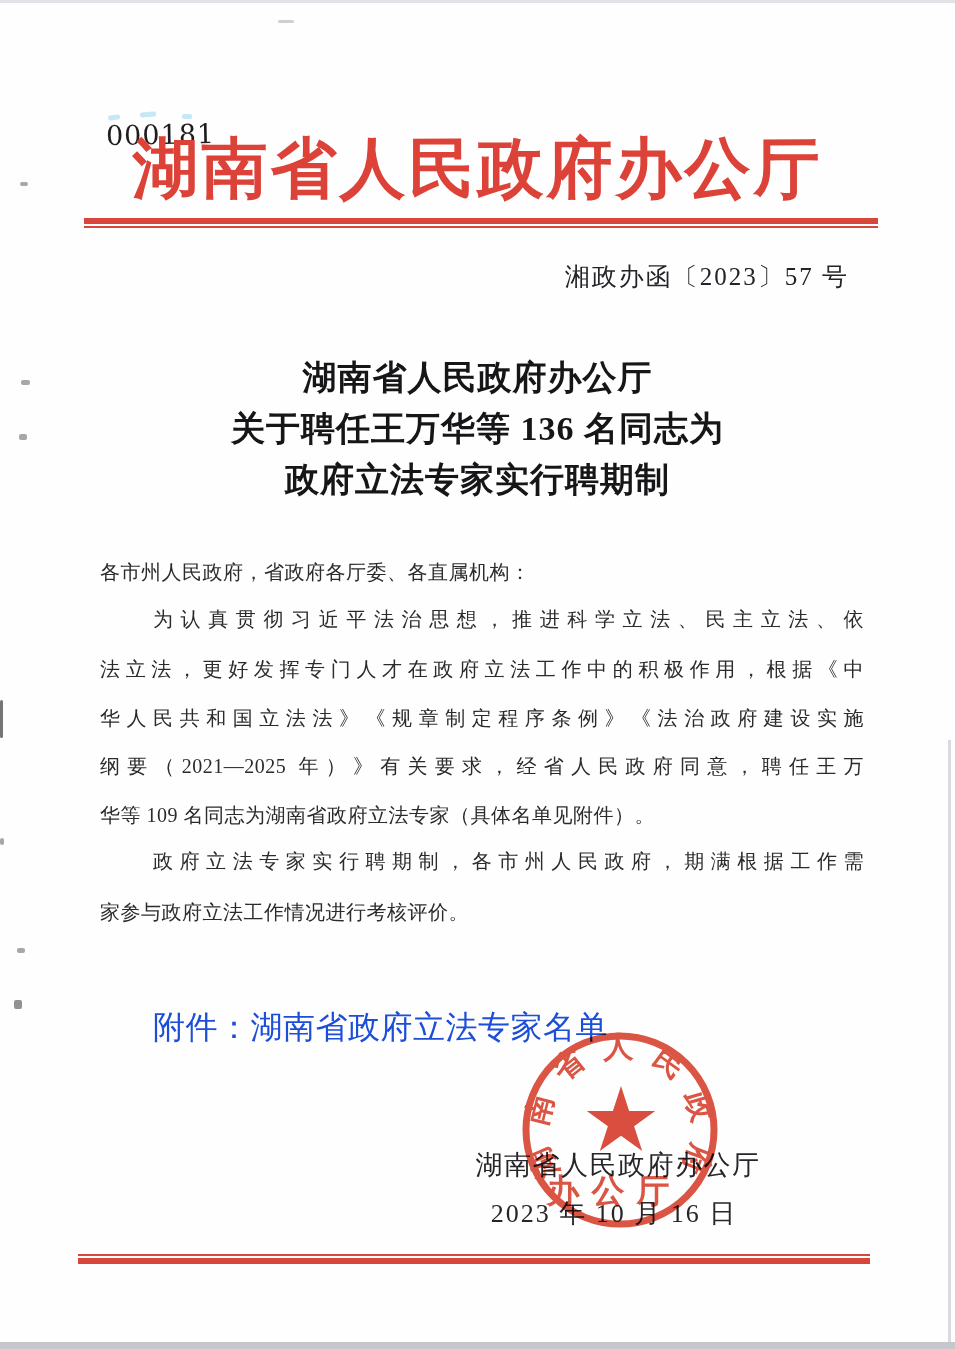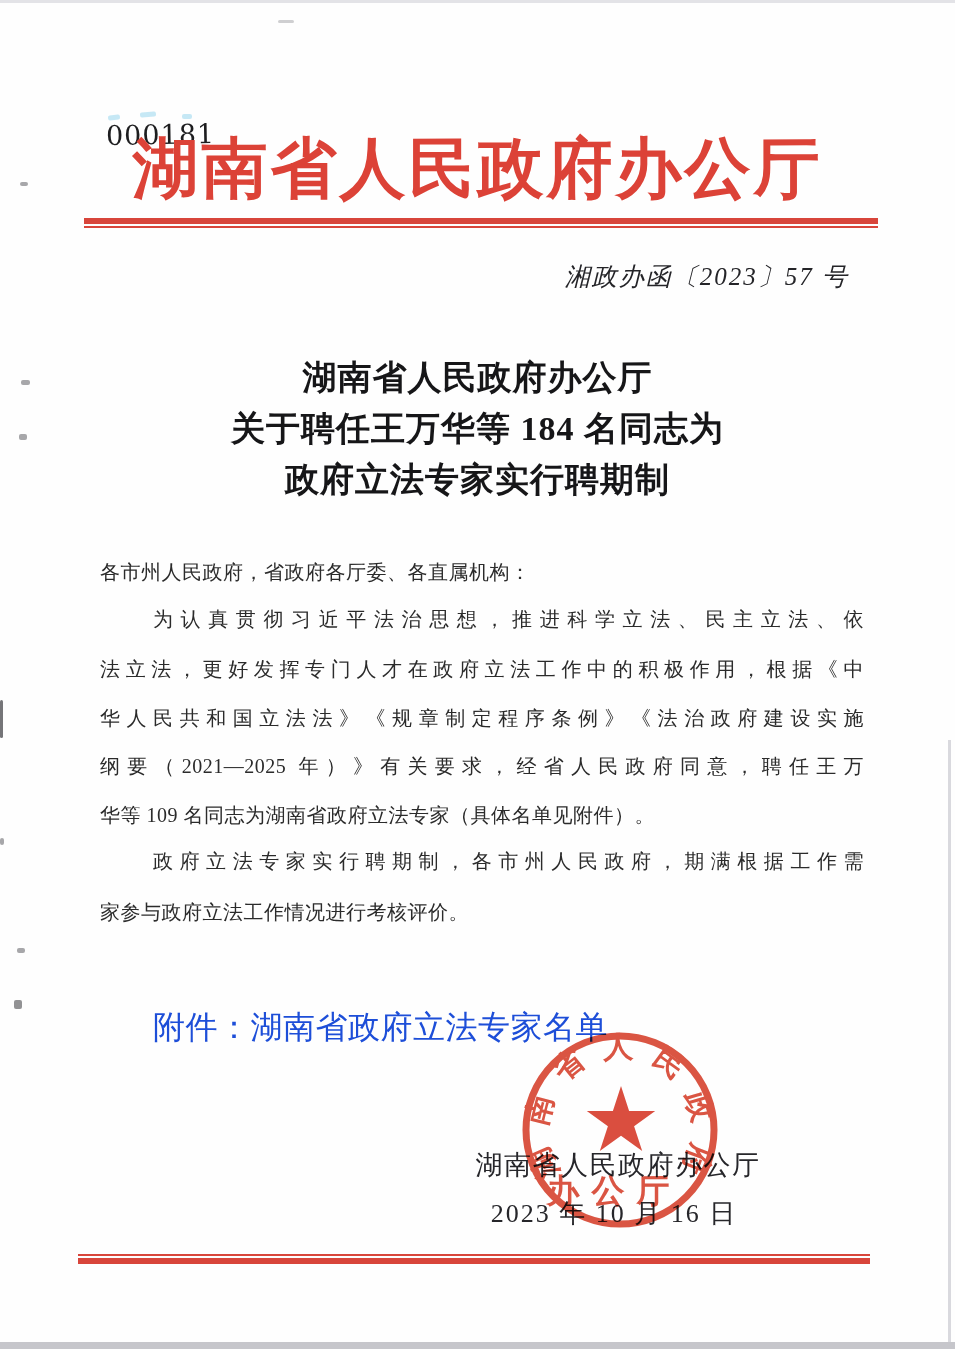--- a/index.html
+++ b/index.html
@@ -41,21 +41,20 @@
   .rule-thin  { height: 2px; background: #d8453b; }
   .rule-head-thick { left: 84px; top: 218px; width: 794px; }
   .rule-head-thin  { left: 84px; top: 226px; width: 794px; }
   .rule-foot-thin  { left: 78px; top: 1254px; width: 792px; }
   .rule-foot-thick { left: 78px; top: 1258px; width: 792px; }
 
   .doc-number {
     top: 260px; right: 106px;
     font-size: 25px; color: #242428;
     letter-spacing: 2px;
-    font-style: italic;
   }
 
   .title-block {
     left: 0; top: 352px; width: 955px;
     text-align: center;
     font-size: 34px; font-weight: bold; color: #161618;
     line-height: 51px;
     letter-spacing: 1px;
   }
 
@@ -115,21 +114,21 @@
 <div class="abs stamp-number">000181</div>
 
 <div class="abs banner">湖南省人民政府办公厅</div>
 <div class="abs rule-thick rule-head-thick"></div>
 <div class="abs rule-thin rule-head-thin"></div>
 
 <div class="abs doc-number">湘政办函〔2023〕57 号</div>
 
 <div class="abs title-block">
   <div>湖南省人民政府办公厅</div>
-  <div>关于聘任王万华等 184 名同志为</div>
+  <div>关于聘任王万华等 136 名同志为</div>
   <div>政府立法专家实行聘期制</div>
 </div>
 
 <div class="abs body-block">
   <div class="line">各市州人民政府，省政府各厅委、各直属机构：</div>
   <div class="line just indent">为认真贯彻习近平法治思想，推进科学立法、民主立法、依</div>
   <div class="line just">法立法，更好发挥专门人才在政府立法工作中的积极作用，根据《中</div>
   <div class="line just">华人民共和国立法法》《规章制定程序条例》《法治政府建设实施</div>
   <div class="line just">纲要（2021—2025 年）》有关要求，经省人民政府同意，聘任王万</div>
   <div class="line">华等 109 名同志为湖南省政府立法专家（具体名单见附件）。</div>

